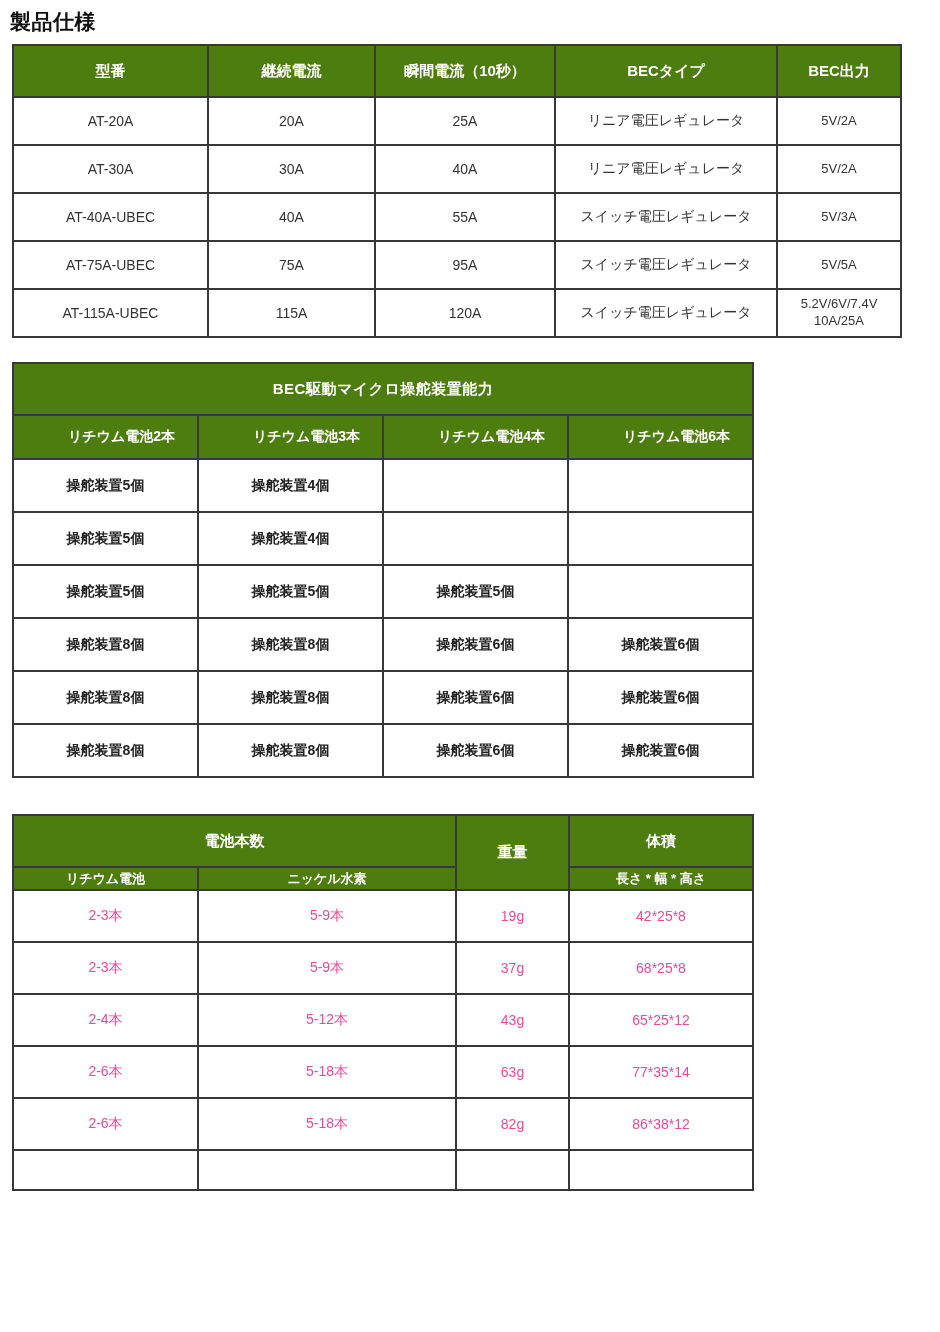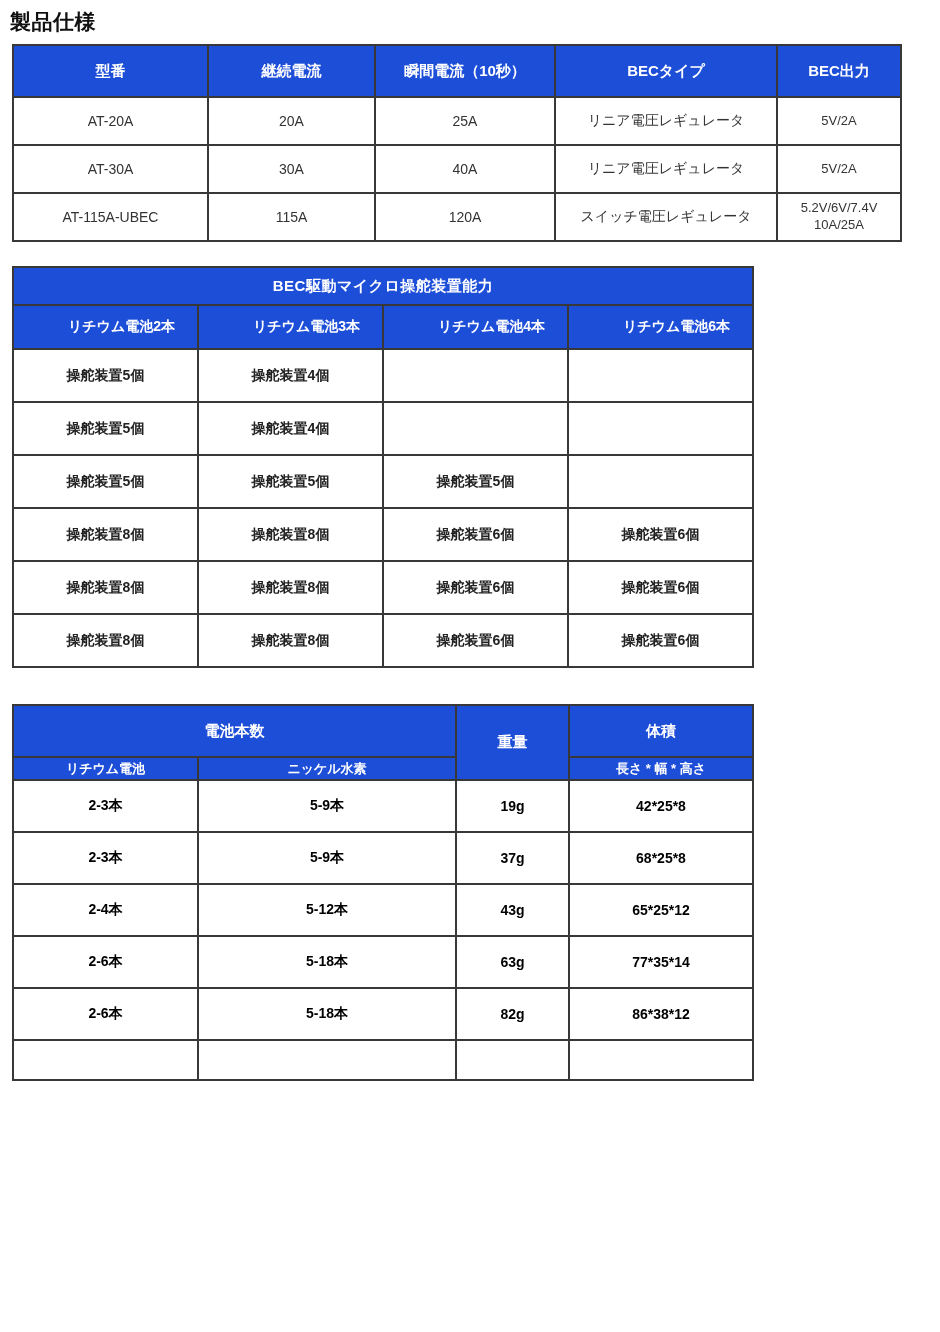--- a/index.html
+++ b/index.html
@@ -22,43 +22,43 @@
     table-layout: fixed;
     margin-left: 12px;
   }
   th, td {
     border: 2px solid #383838;
     text-align: center;
     vertical-align: middle;
     overflow: hidden;
   }
   th {
-    background: #1d4ed8;
+    background: #4d7c0f;
     color: #ffffff;
     font-weight: bold;
   }
   td { color: #333333; background: #ffffff; }
 
   
   .spec-table { width: 888px; margin-bottom: 24px; }
   .spec-table th { height: 52px; font-size: 15px; }
   .spec-table td { height: 48px; font-size: 14px; font-weight: normal; }
   .spec-table td.cell-bec-output { white-space: pre-line; font-size: 13px; line-height: 1.3; }
 
   
   .bec-table { width: 740px; margin-bottom: 36px; }
-  .bec-table th.title-cell { height: 38px; font-size: 15px; letter-spacing: 0.5px; }
+  .bec-table th.title-cell { height: 52px; font-size: 15px; letter-spacing: 0.5px; }
   .bec-table th.sub { height: 44px; font-size: 14px; padding-left: 32px; }
   .bec-table td { height: 53px; font-size: 14px; font-weight: bold; color: #222222; }
 
   
   .bwv-table { width: 740px; }
   .bwv-table th.group { height: 52px; font-size: 15px; }
   .bwv-table th.sub { height: 23px; font-size: 13px; }
-  .bwv-table td { height: 52px; font-size: 14px; font-weight: bold; color: #000000; }
+  .bwv-table td { height: 52px; font-size: 14px; font-weight: normal; color: #ec4899; }
   .bwv-table tr.partial-row td { height: 40px; }
 </style>
 </head>
 <body>
 
 <div class="page">
 
   <h1 class="page-title">製品仕様</h1>
 
   <table class="spec-table">
@@ -87,20 +87,34 @@
         <td class="cell-bec-output">5V/2A</td>
       </tr>
       <tr>
         <td>AT-30A</td>
         <td>30A</td>
         <td>40A</td>
         <td>リニア電圧レギュレータ</td>
         <td class="cell-bec-output">5V/2A</td>
       </tr>
       <tr>
+        <td>AT-40A-UBEC</td>
+        <td>40A</td>
+        <td>55A</td>
+        <td>スイッチ電圧レギュレータ</td>
+        <td class="cell-bec-output">5V/3A</td>
+      </tr>
+      <tr>
+        <td>AT-75A-UBEC</td>
+        <td>75A</td>
+        <td>95A</td>
+        <td>スイッチ電圧レギュレータ</td>
+        <td class="cell-bec-output">5V/5A</td>
+      </tr>
+      <tr>
         <td>AT-115A-UBEC</td>
         <td>115A</td>
         <td>120A</td>
         <td>スイッチ電圧レギュレータ</td>
         <td class="cell-bec-output">5.2V/6V/7.4V
 10A/25A</td>
       </tr>
     </tbody>
   </table>
 

